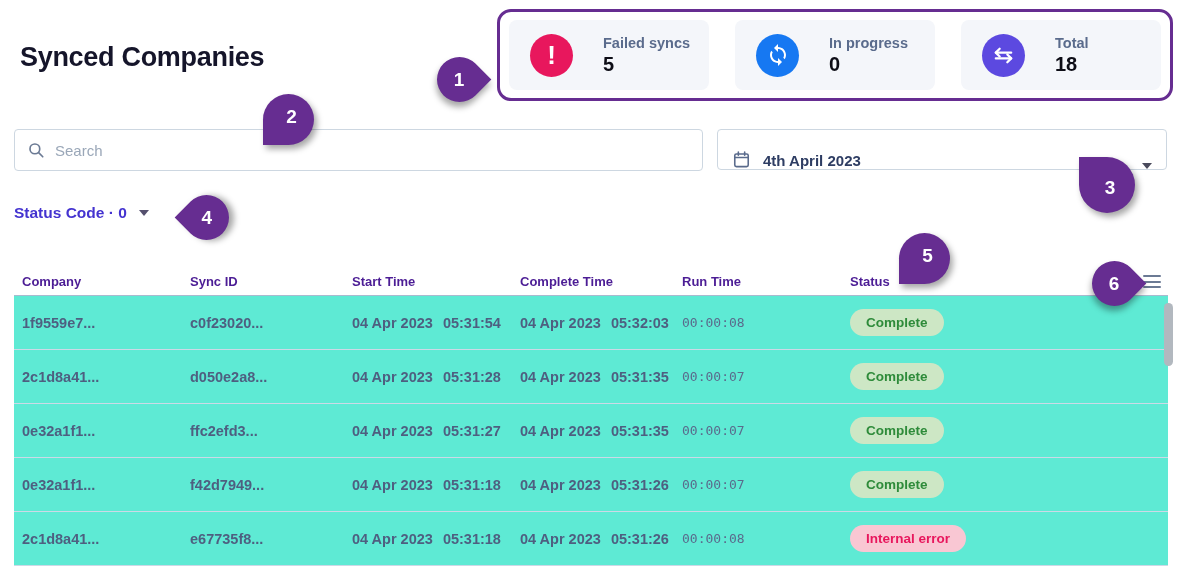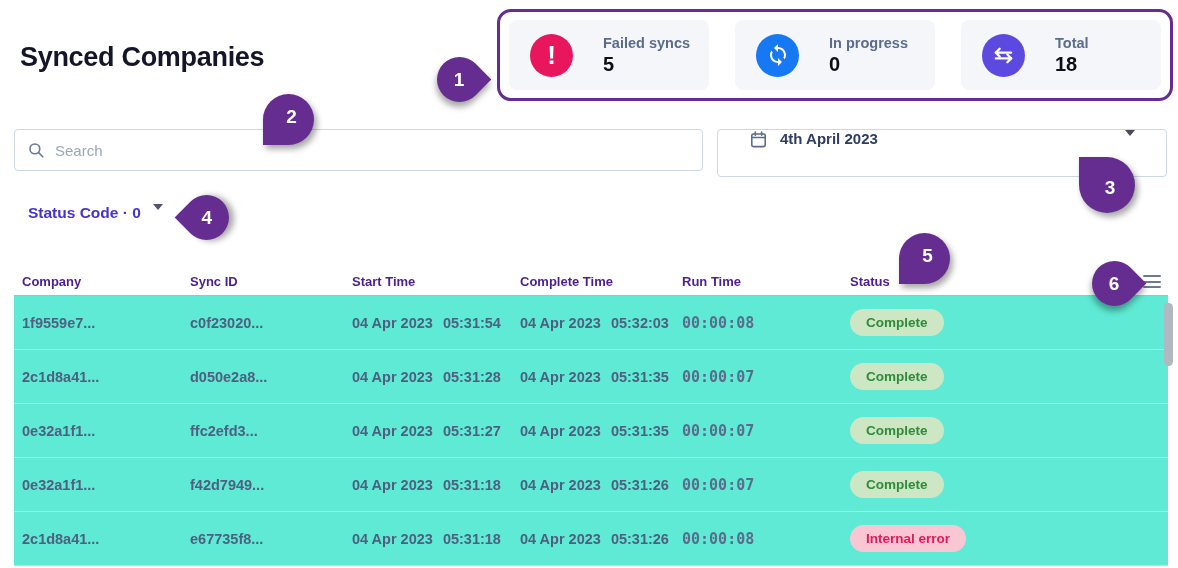--- a/index.html
+++ b/index.html
@@ -27,45 +27,45 @@
 
   
   .search-box { position:absolute; left:14px; top:129px; width:689px; height:42px;
     border:1px solid #cdd7e1; border-radius:4px; display:flex; align-items:center;
     padding:0 12px; background:#fff; }
   .search-box input { border:none; outline:none; flex:1; font-size:15px; color:#33405e;
     margin-left:10px; font-family:"Liberation Sans", sans-serif; }
   .search-box input::placeholder { color:#9aa7b8; }
 
   
-  .date-box { position:absolute; left:717px; top:129px; width:450px; height:48px;
-    border:1px solid #cdd7e1; border-radius:4px; display:flex; align-items:flex-start;
-    padding:0 31px; background:#fff; cursor:pointer; }
+  .date-box { position:absolute; left:717px; top:129px; width:450px; height:41px;
+    border:1px solid #cdd7e1; border-radius:4px; display:flex; align-items:flex-end;
+    padding:0 14px; background:#fff; cursor:pointer; }
   .date-box .date-text { font-size:15px; font-weight:700; color:#2e3d63; margin-left:12px; }
   .caret-down { width:0; height:0; border-left:5px solid transparent;
     border-right:5px solid transparent; border-top:6px solid #4a4a5c; margin-left:auto; }
 
   
-  .status-filter { position:absolute; left:28px; top:204px; display:flex; align-items:flex-start;
+  .status-filter { position:absolute; left:14px; top:204px; display:flex; align-items:center;
     cursor:pointer; }
   .status-filter .sf-text { font-size:15.5px; font-weight:800; color:#4433d0; }
   .status-filter .sf-caret { width:0; height:0; border-left:5px solid transparent;
     border-right:5px solid transparent; border-top:6px solid #55506e; margin-left:12px; }
 
   
   .table { position:absolute; left:14px; top:268px; width:1154px; }
   .thead, .trow { display:grid;
     grid-template-columns:168px 162px 168px 162px 168px 293px auto;
     align-items:center; padding-left:8px; }
   .thead { height:28px; border-bottom:1px solid #a9bacf; }
   .thead .th { font-size:13px; font-weight:800; color:#4c1d95; }
   .trow { height:54px; border-bottom:1px solid #ccd9e6; background:#5eead4; }
   .cell { font-size:14.5px; color:#4e5f80; font-weight:600; }
   .cell .time { margin-left:10px; }
-  .cell.mono { font-family:"DejaVu Sans Mono", monospace; font-size:15px; font-weight:700;
+  .cell.mono { font-family:"DejaVu Sans Mono", monospace; font-size:13px; font-weight:400;
     color:#5a6b8c; }
   .badge { display:inline-block; padding:6px 16px; border-radius:15px; font-size:13.5px;
     font-weight:800; }
   .badge-success { background:#cde7c5; color:#2e8b3a; }
   .badge-error { background:#f9c7d3; color:#e8175d; }
 
   .menu-icon { width:18px; display:flex; flex-direction:column; gap:3.5px; margin-left:auto;
     margin-right:10px; cursor:pointer; }
   .menu-icon div { height:2px; background:#6b7a94; border-radius:1px; }
 

